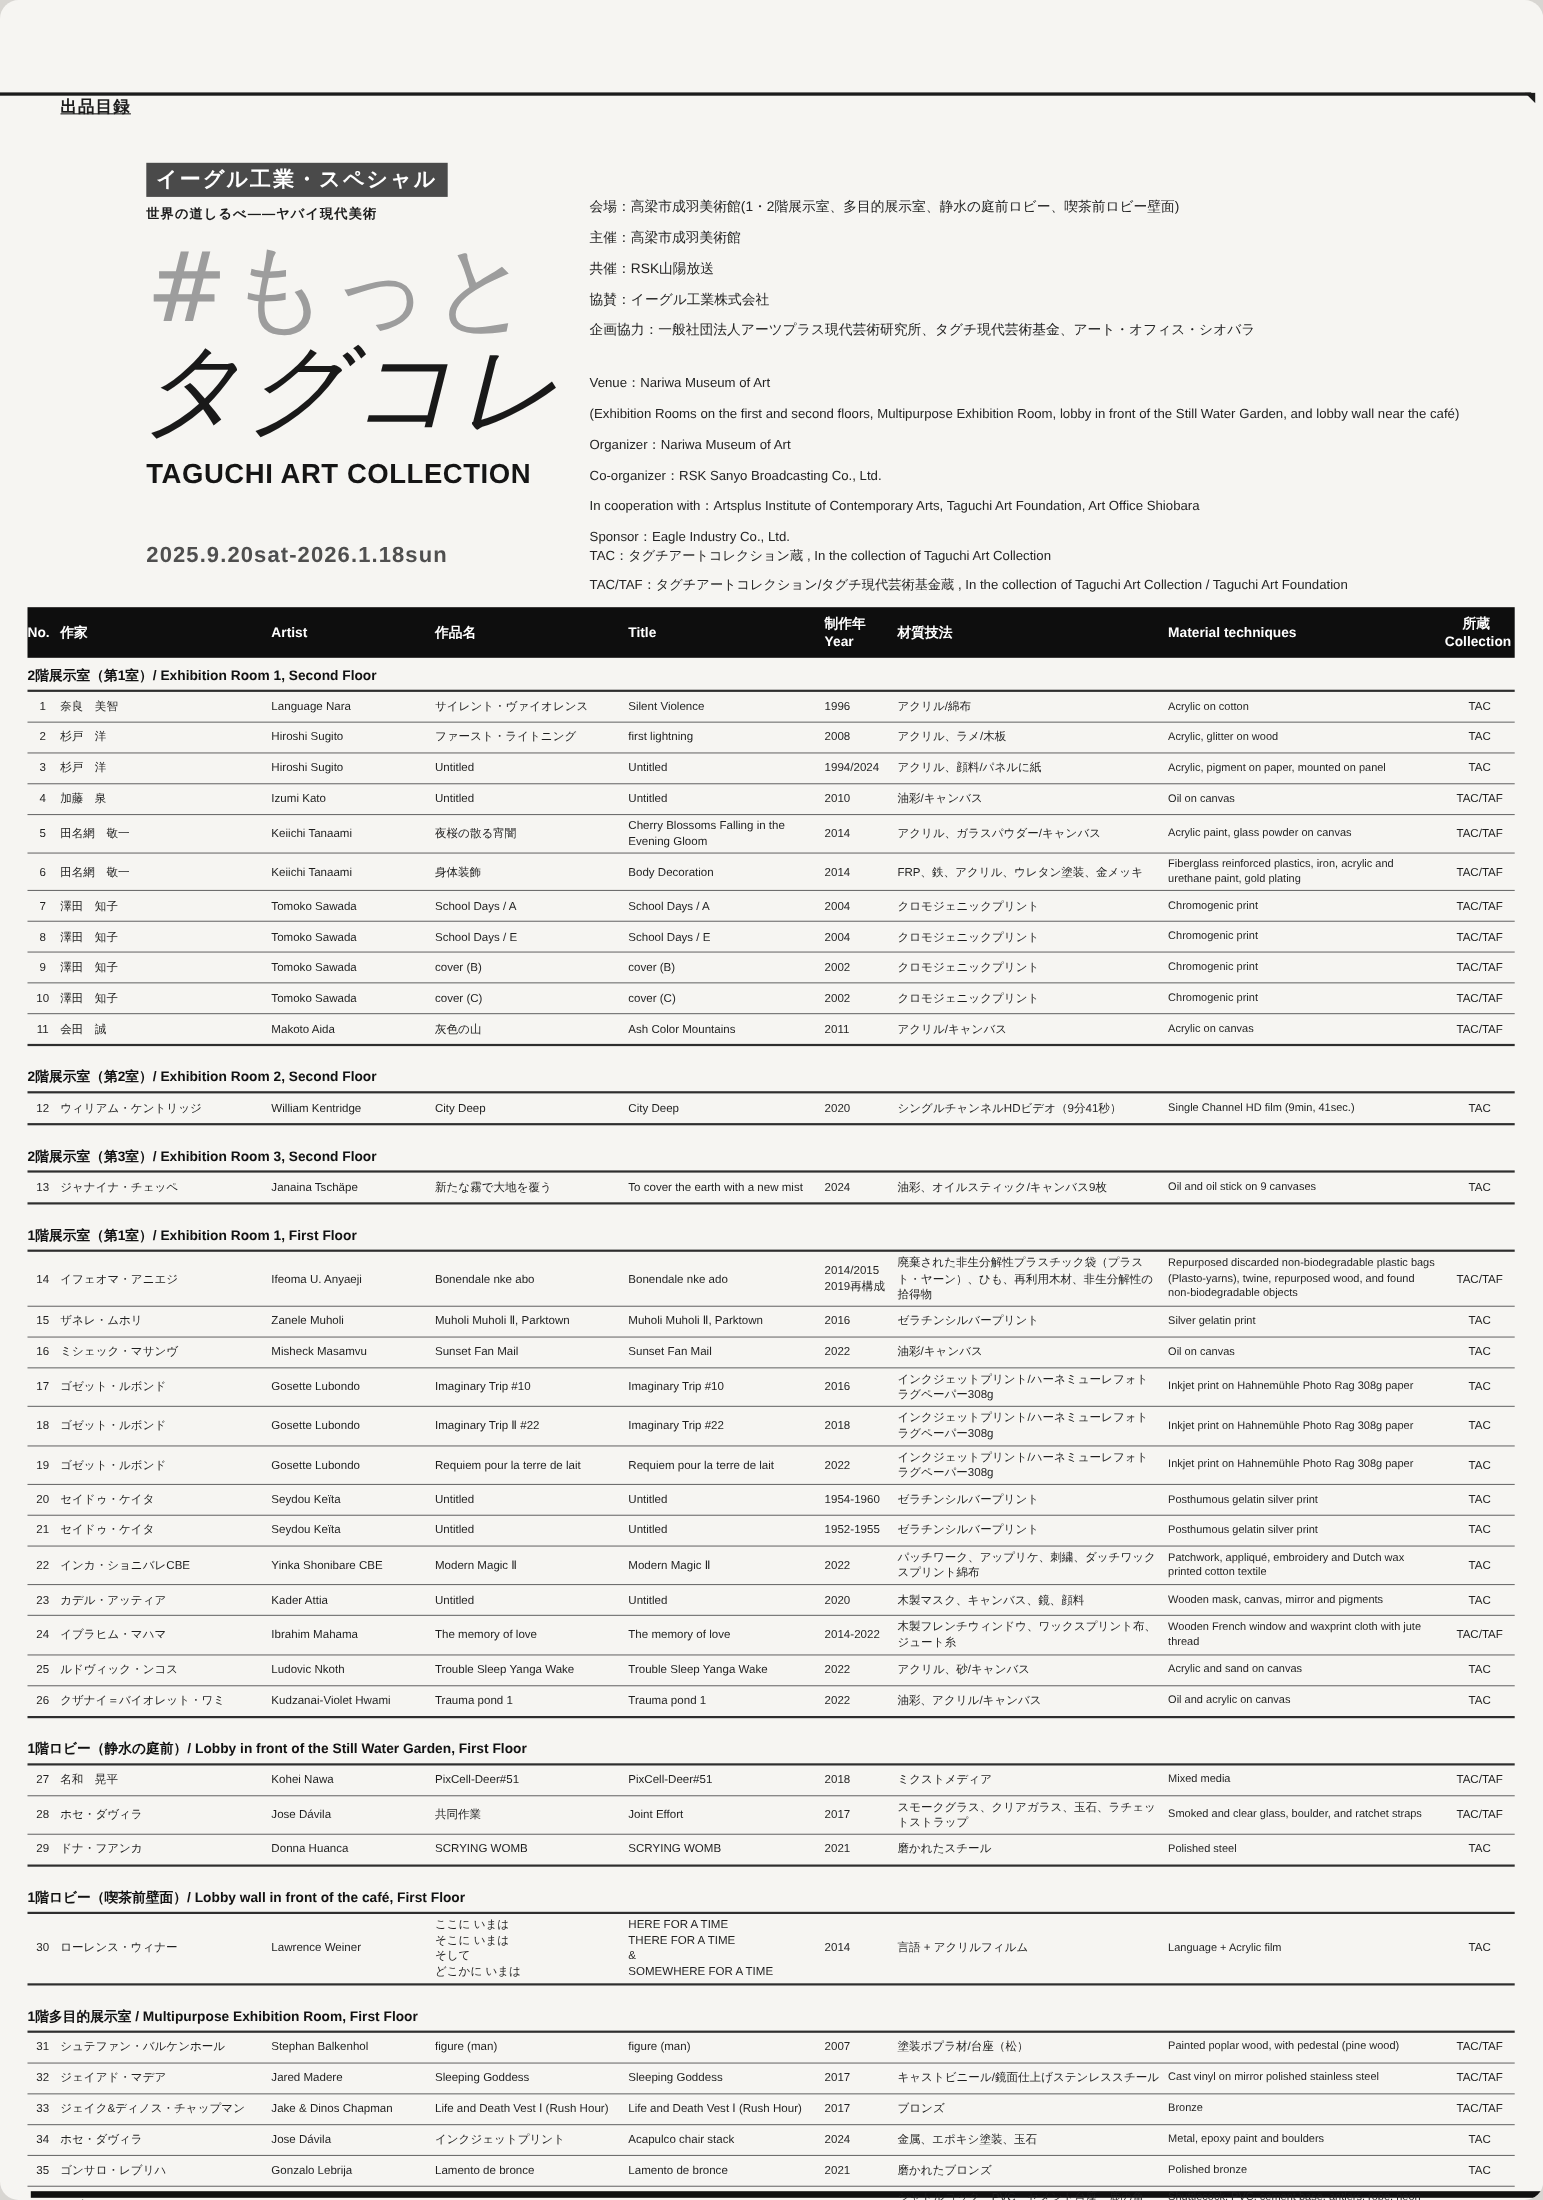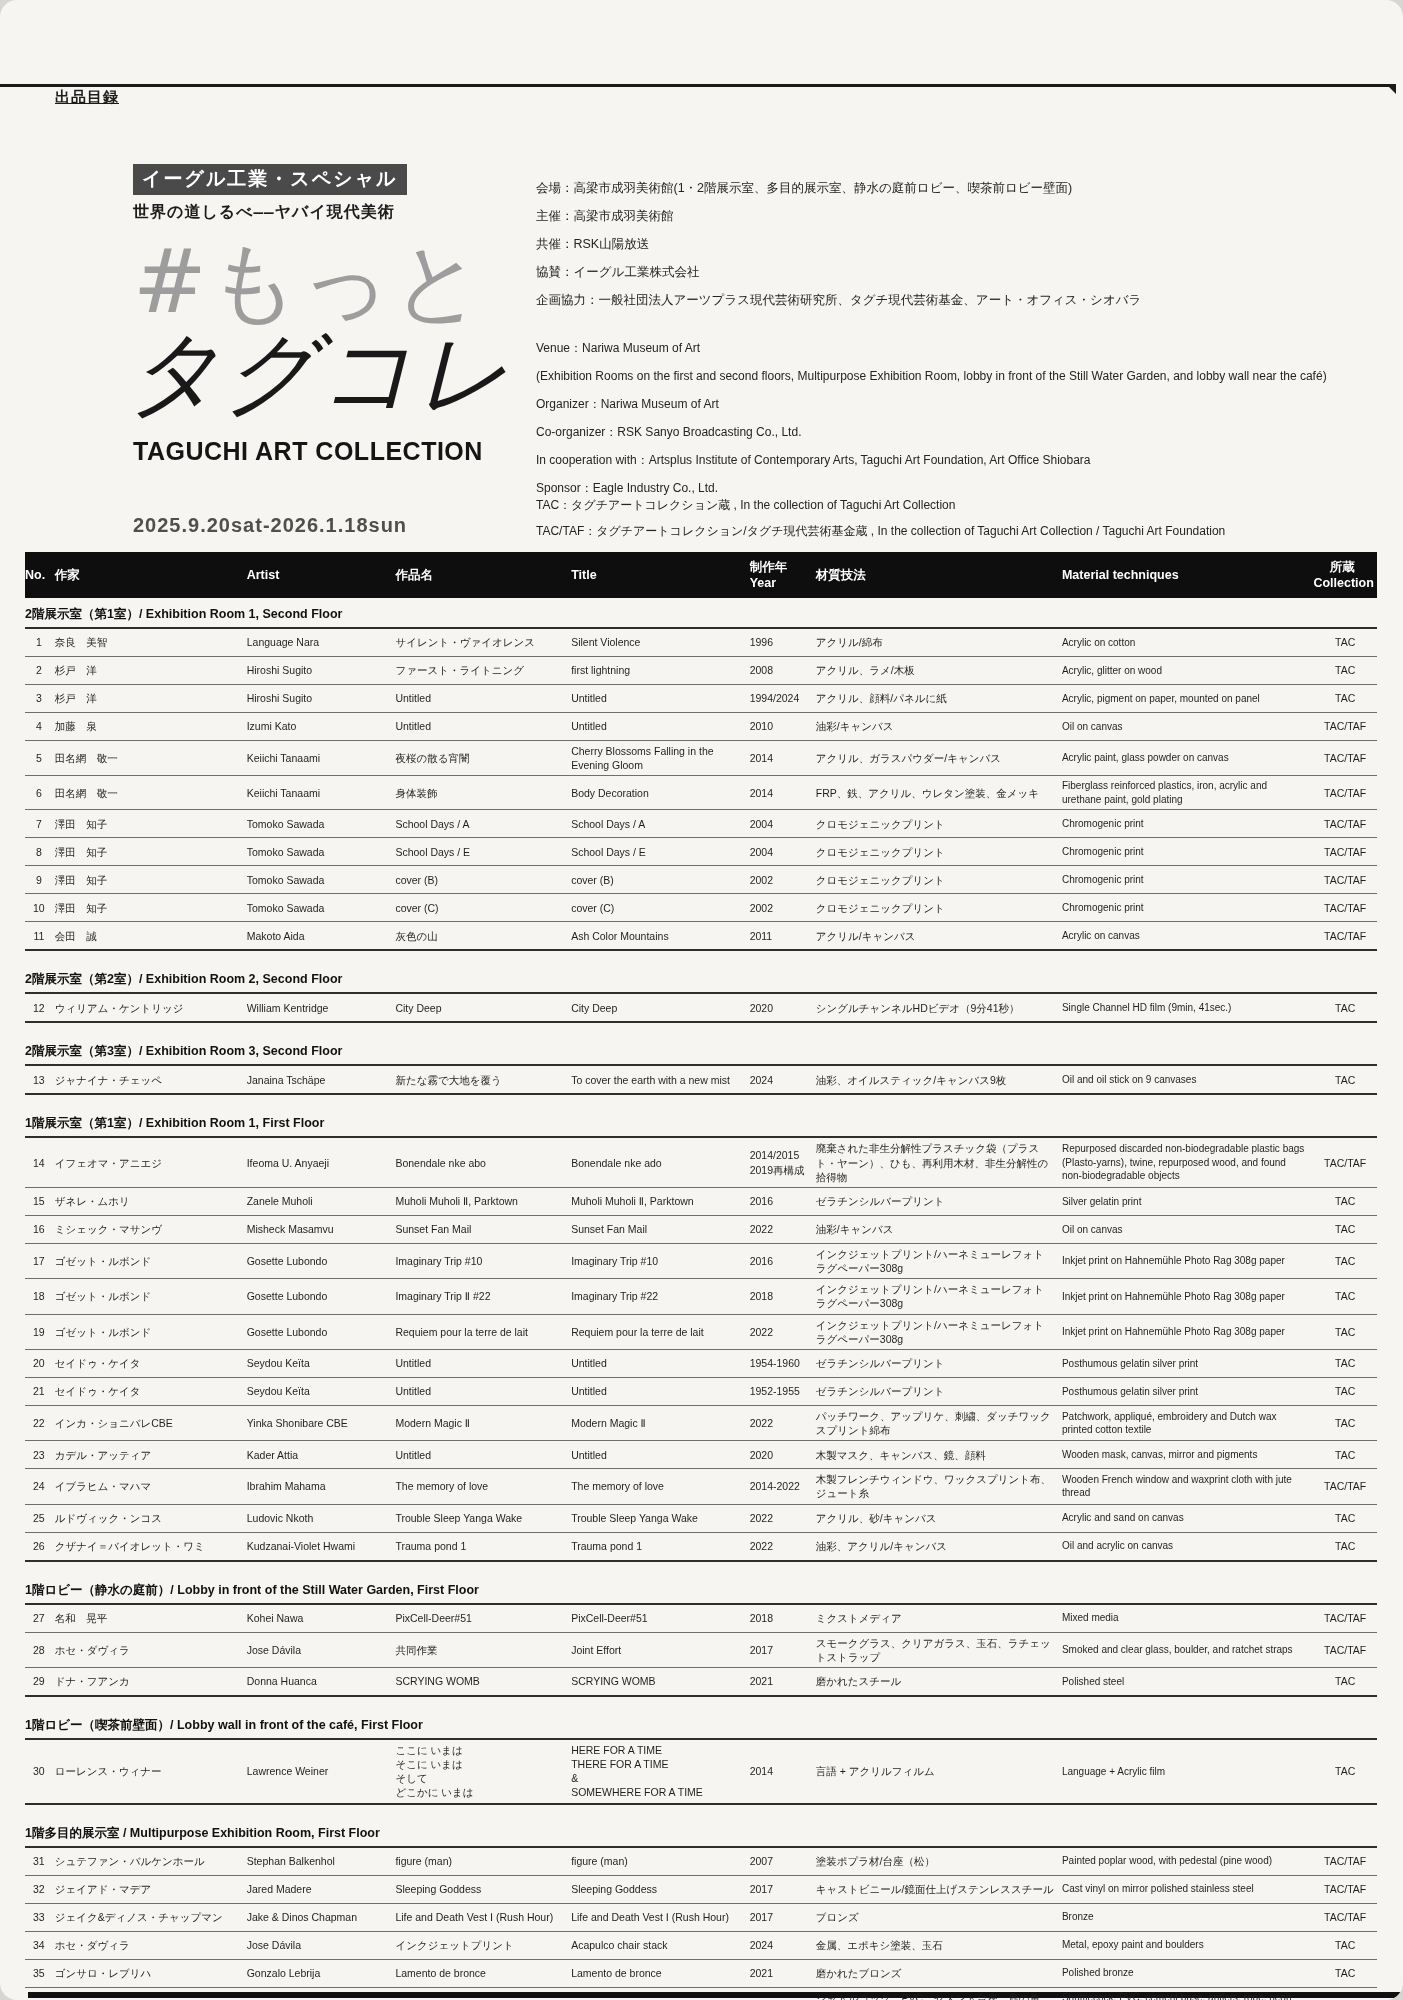--- a/index.html
+++ b/index.html
@@ -7,24 +7,24 @@
         font-family:"Liberation Sans",sans-serif;color:#1c1c1c;overflow:hidden;border-radius:17px;}
   
   .edge-top{position:absolute;left:0;top:84px;width:1392px;height:3px;background:#1b1b1b;}
   .edge-top-tick{position:absolute;left:1386px;top:84px;width:10px;height:10px;background:#1b1b1b;
         clip-path:polygon(0 0,100% 0,100% 100%);}
   .edge-bottom{position:absolute;left:28px;bottom:2px;width:1375px;height:6px;background:#101010;}
 
   
   .doc-label{position:absolute;left:55px;top:88px;font-size:15px;font-weight:bold;
         text-decoration:underline;letter-spacing:1px;}
-  .brand{position:absolute;left:133px;top:164px;width:420px;}
+  .brand{position:absolute;left:133px;top:148px;width:420px;}
   .badge{display:inline-block;background:#4a4a4a;color:#fff;font-weight:bold;font-size:19px;
         padding:2px 9px 3px;letter-spacing:2px;}
-  .subtitle{font-size:16px;font-weight:bold;margin-top:7px;letter-spacing:1px;font-family:Liberation Mono, monospace;}
+  .subtitle{font-size:12px;font-weight:bold;margin-top:7px;letter-spacing:1px;}
   .big-title{font-family:"DejaVu Serif",serif;line-height:1.02;margin-top:14px;}
   .big-title .hash{display:block;font-size:88px;color:#9d9d9d;letter-spacing:2px;}
   .big-title .main{display:block;font-size:92px;color:#191919;font-style:italic;margin-left:-6px;letter-spacing:2px;}
   .title-en{font-size:25px;font-weight:bold;letter-spacing:0.5px;margin-top:16px;color:#151515;}
   .dates{font-size:20px;font-weight:bold;color:#4f4f4f;letter-spacing:1px;margin-top:48px;}
 
   
   .info{position:absolute;left:536px;top:178px;width:840px;font-size:12.5px;color:#242424;}
   .info .line{height:28px;line-height:20px;}
   .info-en{position:absolute;left:536px;top:338px;width:860px;font-size:12px;color:#242424;}

